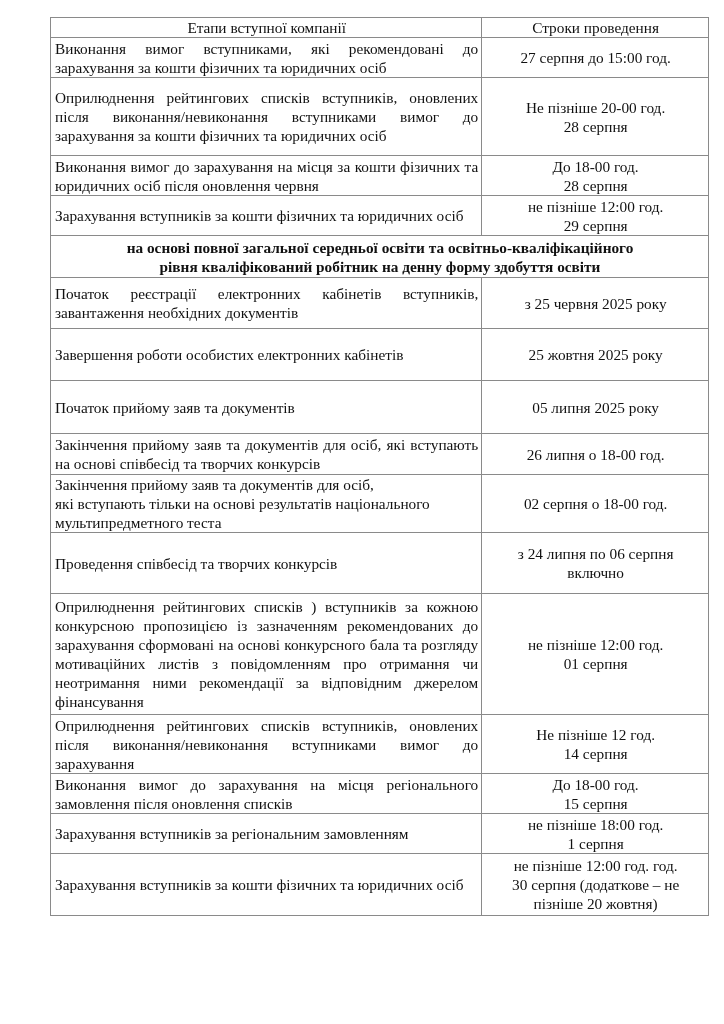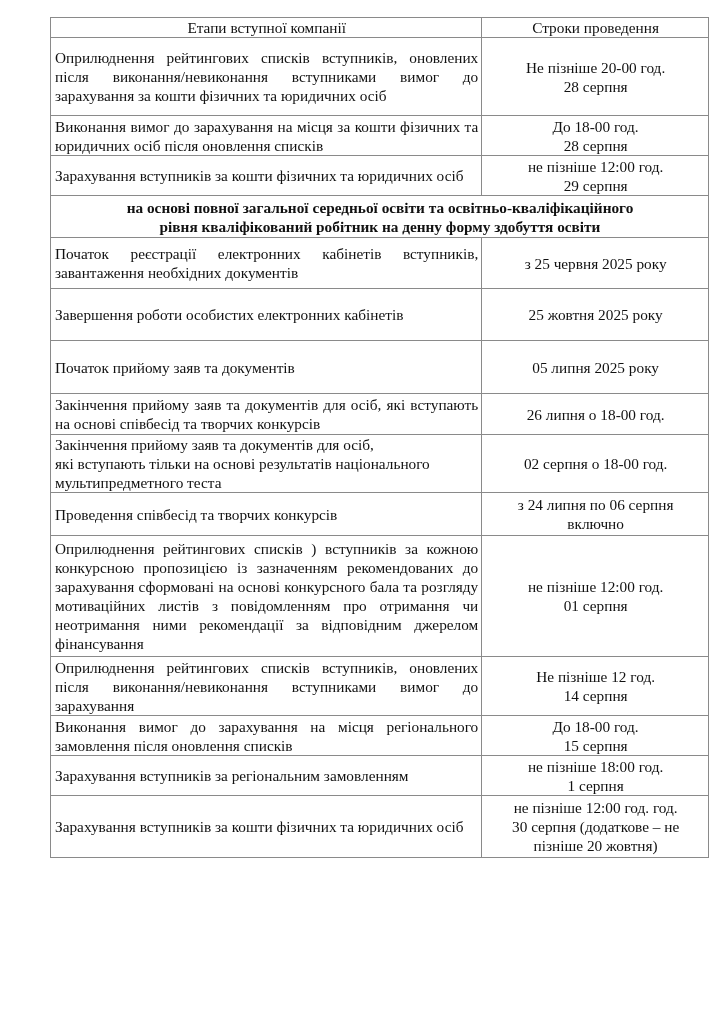--- a/index.html
+++ b/index.html
@@ -36,29 +36,33 @@
     <col class="col-stage">
     <col class="col-date">
   </colgroup>
   <thead>
     <tr style="height:20px">
       <th>Етапи вступної компанії</th>
       <th>Строки проведення</th>
     </tr>
   </thead>
   <tbody>
+    <tr style="height:40px">
+      <td class="stage">Виконання вимог вступниками, які рекомендовані до зарахування за кошти фізичних та юридичних осіб</td>
+      <td class="date">27 серпня до 15:00 год.</td>
+    </tr>
     <tr style="height:78px">
       <td class="stage">Оприлюднення рейтингових списків вступників, оновлених після виконання/невиконання вступниками вимог до зарахування за кошти фізичних та юридичних осіб</td>
       <td class="date">
         <div>Не пізніше 20-00 год.</div>
         <div>28 серпня</div>
       </td>
     </tr>
     <tr style="height:40px">
-      <td class="stage">Виконання вимог до зарахування на місця за кошти фізичних та юридичних осіб після оновлення списків</td>
+      <td class="stage">Виконання вимог до зарахування на місця за кошти фізичних та юридичних осіб після оновлення червня</td>
       <td class="date">
         <div>До 18-00 год.</div>
         <div>28 серпня</div>
       </td>
     </tr>
     <tr style="height:40px">
       <td class="stage">Зарахування вступників за кошти фізичних та юридичних осіб</td>
       <td class="date">
         <div>не пізніше 12:00 год.</div>
         <div>29 серпня</div>
@@ -88,21 +92,21 @@
       <td class="stage">Закінчення прийому заяв та документів для осіб, які вступають на основі співбесід та творчих конкурсів</td>
       <td class="date">26 липня о 18-00 год.</td>
     </tr>
     <tr style="height:54px">
       <td class="stage" style="text-align:left">
         <div>Закінчення прийому заяв та документів для осіб,</div>
         <div>які вступають тільки на  основі результатів національного мультипредметного теста</div>
       </td>
       <td class="date">02 серпня о 18-00 год.</td>
     </tr>
-    <tr style="height:43px">
+    <tr style="height:61px">
       <td class="stage">Проведення  співбесід та творчих конкурсів</td>
       <td class="date">
         <div>з 24 липня по 06 серпня</div>
         <div>включно</div>
       </td>
     </tr>
     <tr style="height:121px">
       <td class="stage">Оприлюднення рейтингових списків ) вступників за кожною конкурсною пропозицією із зазначенням рекомендованих до зарахування сформовані на основі конкурсного бала та розгляду мотиваційних листів з повідомленням про отримання чи неотримання ними рекомендації за відповідним джерелом фінансування</td>
       <td class="date">
         <div>не пізніше 12:00 год.</div>

